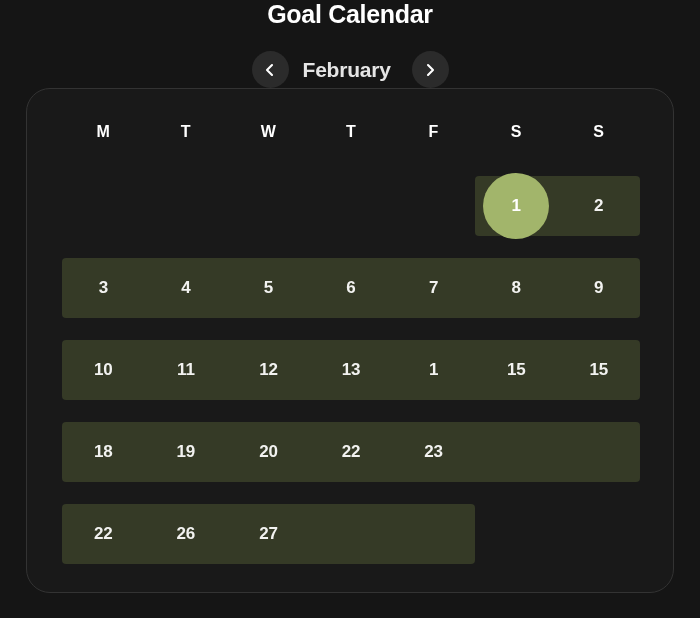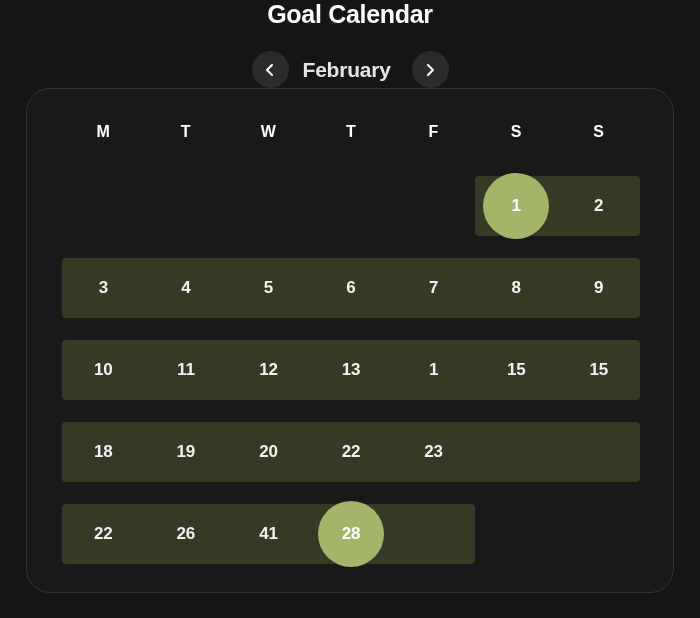--- a/index.html
+++ b/index.html
@@ -225,24 +225,21 @@
         </div>
         <div class="week-row">
           <div class="week-band" style="left: 0%; width: 71.4286%;"></div>
           <div class="day-cell">
             <span class="day-num">22</span>
           </div>
           <div class="day-cell">
             <span class="day-num">26</span>
           </div>
           <div class="day-cell">
-            <span class="day-num">41</span>
-          </div>
-          <div class="day-cell highlight">
-            <span class="day-num">28</span>
+            <span class="day-num">27</span>
           </div>
           <div class="day-cell empty">
             <span class="day-num"></span>
           </div>
           <div class="day-cell empty">
             <span class="day-num"></span>
           </div>
         </div>
       </div>
 

